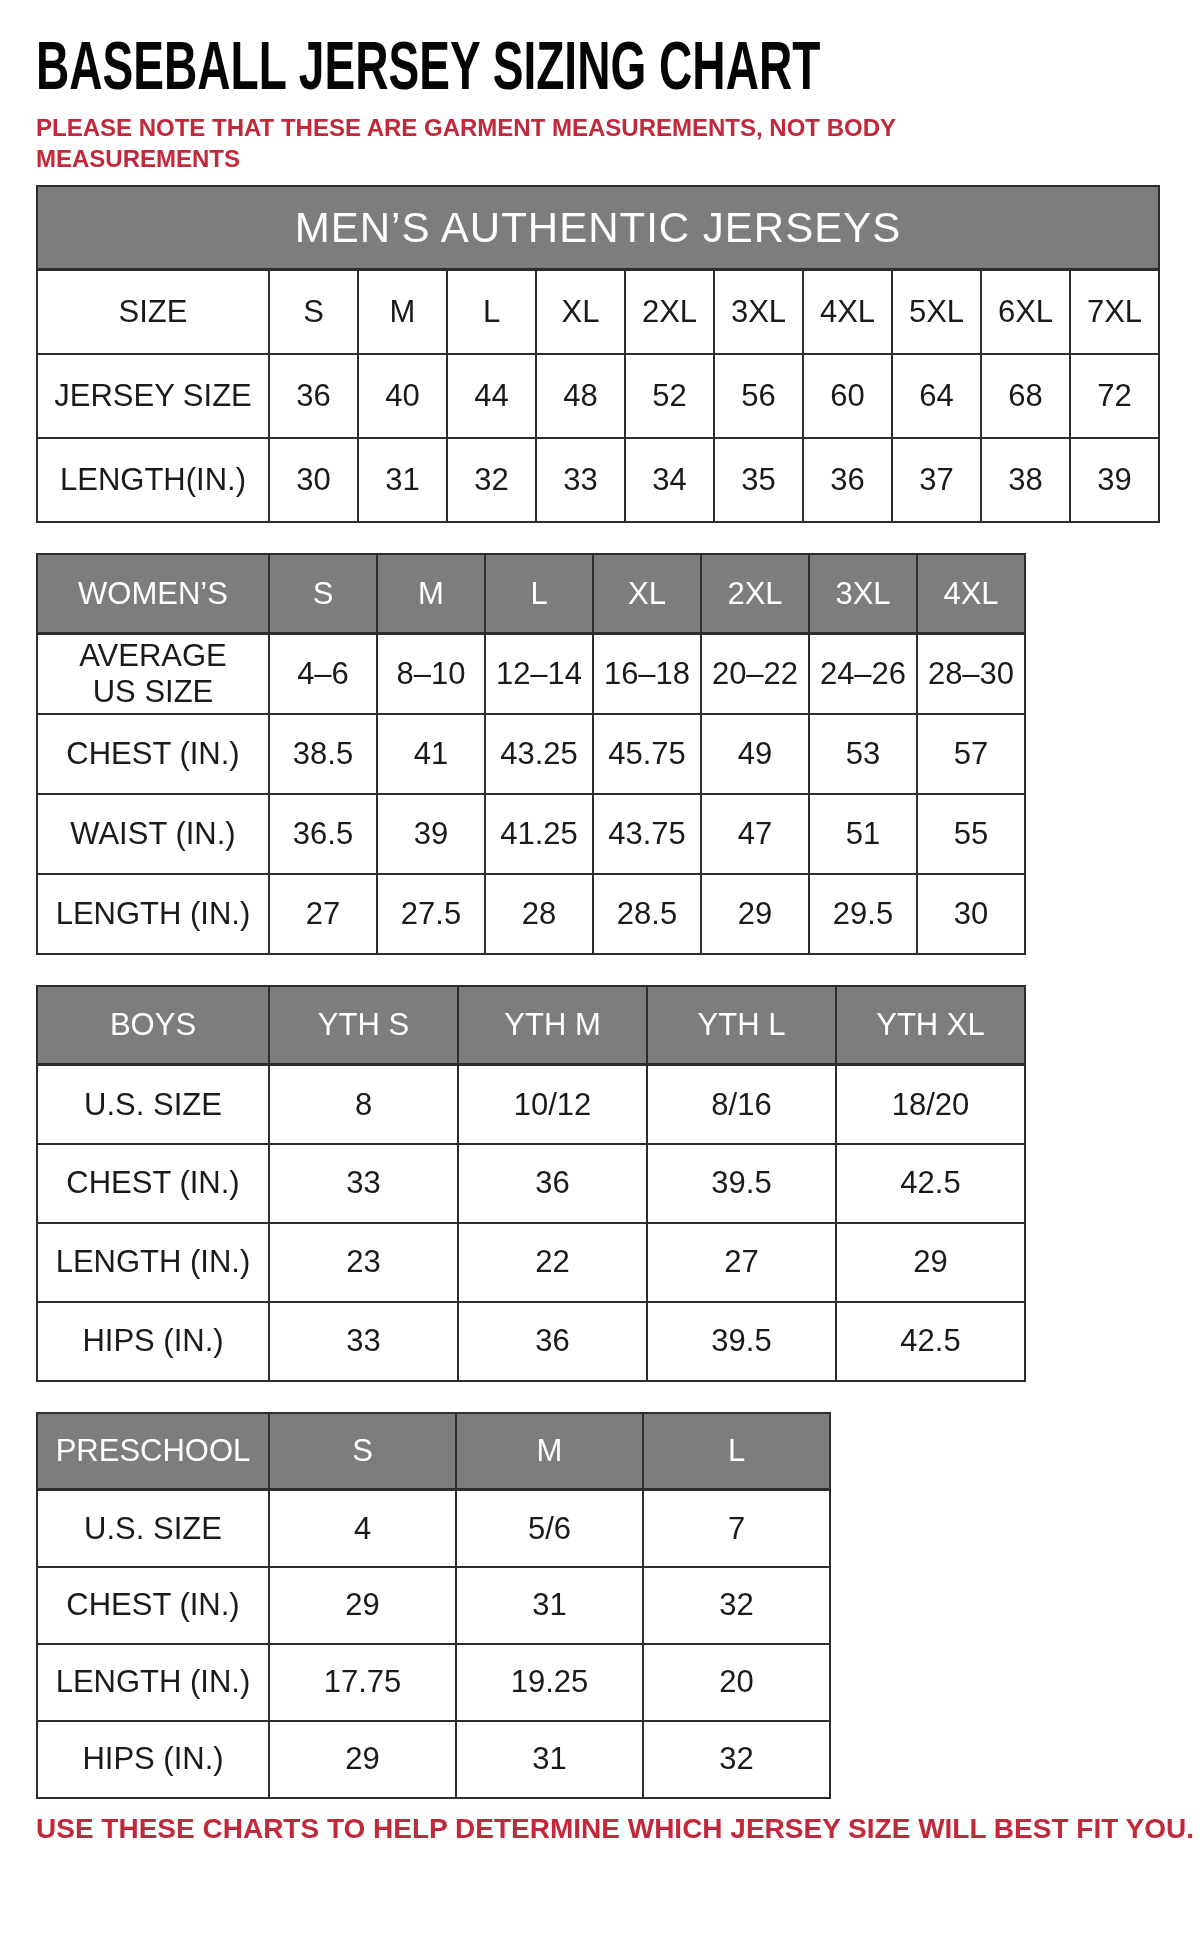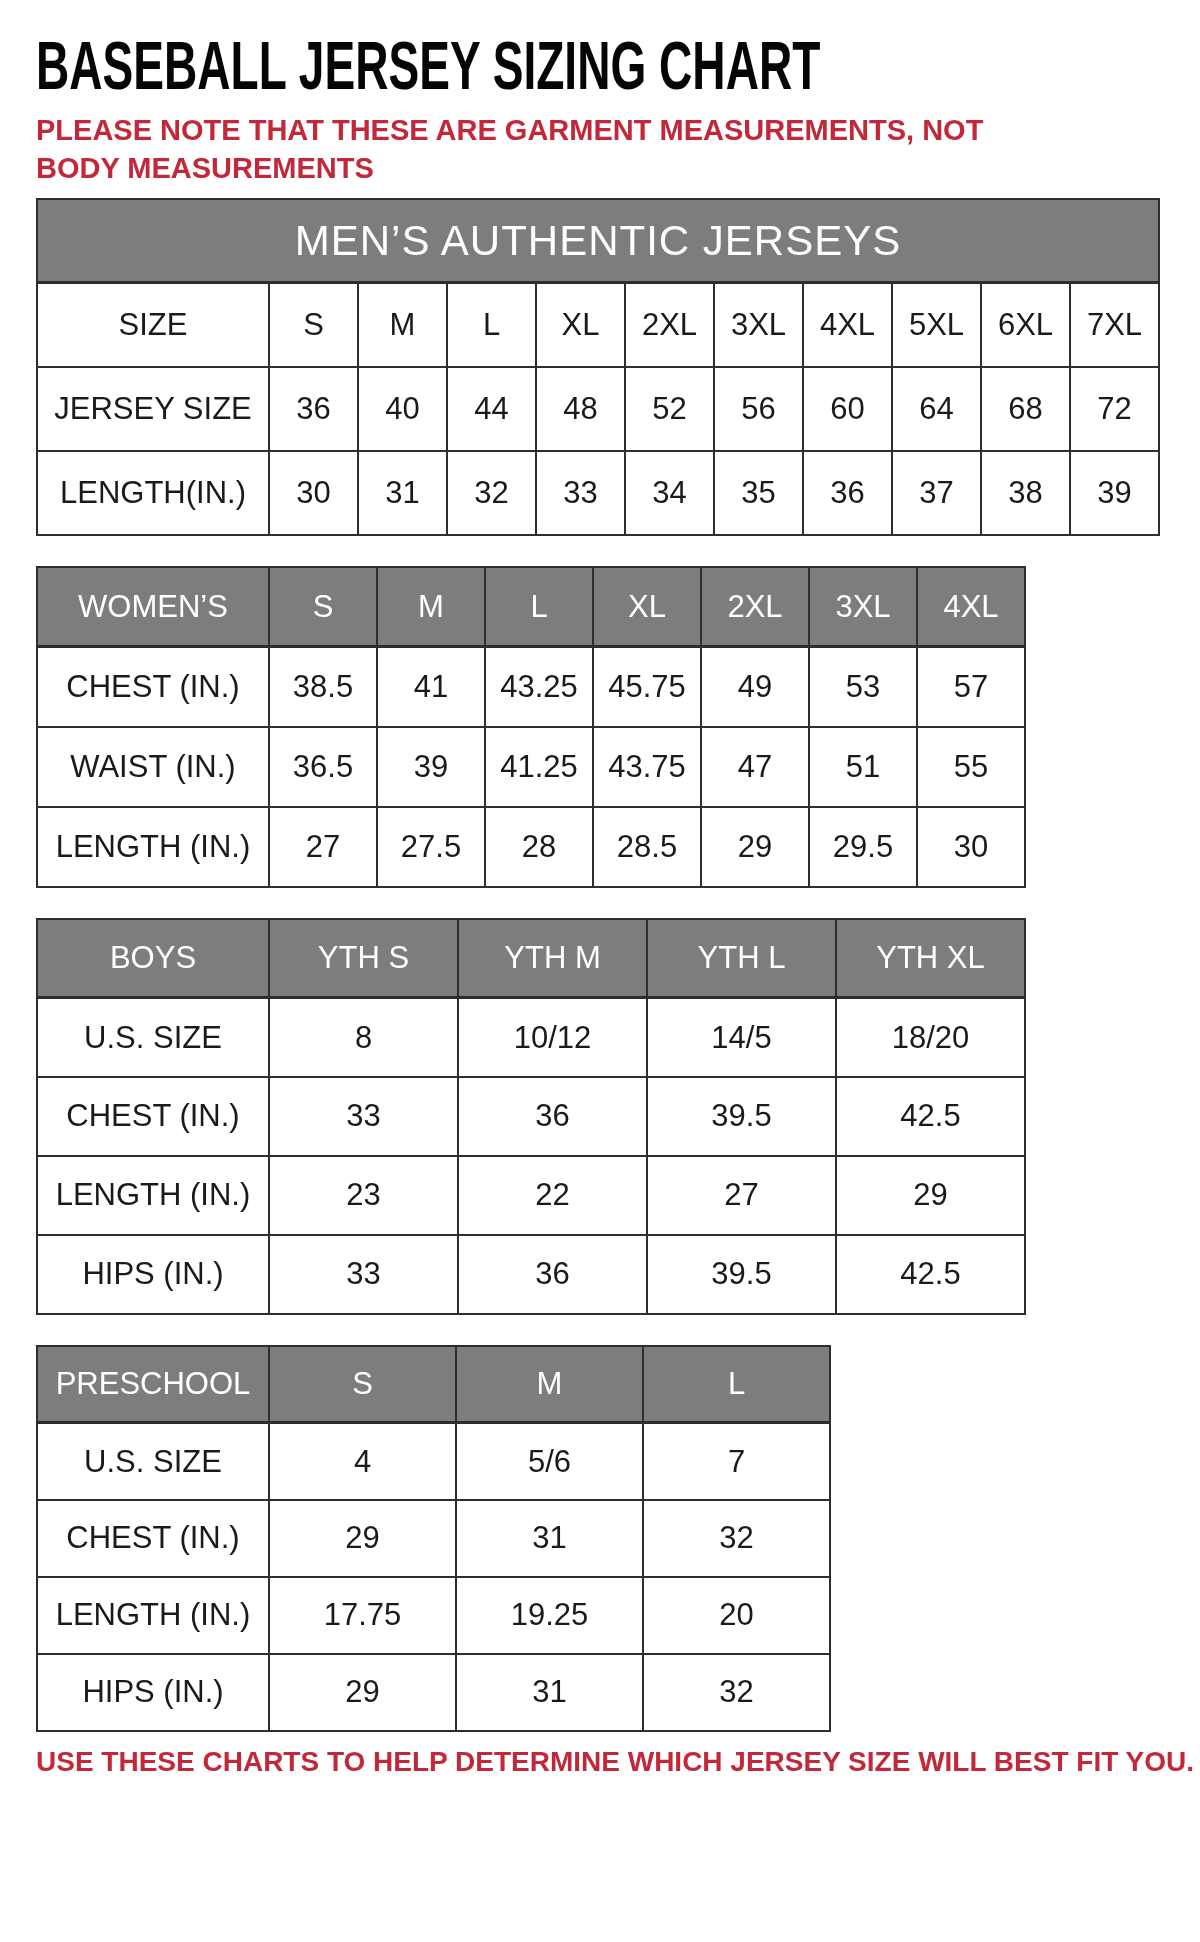--- a/index.html
+++ b/index.html
@@ -23,21 +23,21 @@
     transform: scale(0.72, 1.08);
     transform-origin: left top;
     letter-spacing: 0px;
     height: 70px;
   }
 
   
   .note {
     margin-top: 12px;
     max-width: 960px;
-    font-size: 29px;
+    font-size: 24px;
     font-weight: 700;
     line-height: 1.31;
     color: #c2283a;
   }
 
   
   table {
     border-collapse: collapse;
     table-layout: fixed;
     border: 2px solid #2d2d2d;
@@ -164,20 +164,31 @@
   <tbody>
       <tr class="gray">
         <td class="rowlabel">WOMEN’S</td>
         <td class="val">S</td>
         <td class="val">M</td>
         <td class="val">L</td>
         <td class="val">XL</td>
         <td class="val">2XL</td>
         <td class="val">3XL</td>
         <td class="val">4XL</td>
+      </tr>
+      <tr>
+        <td class="rowlabel">AVERAGE
+US SIZE</td>
+        <td class="val">4–6</td>
+        <td class="val">8–10</td>
+        <td class="val">12–14</td>
+        <td class="val">16–18</td>
+        <td class="val">20–22</td>
+        <td class="val">24–26</td>
+        <td class="val">28–30</td>
       </tr>
       <tr>
         <td class="rowlabel">CHEST (IN.)</td>
         <td class="val">38.5</td>
         <td class="val">41</td>
         <td class="val">43.25</td>
         <td class="val">45.75</td>
         <td class="val">49</td>
         <td class="val">53</td>
         <td class="val">57</td>
@@ -218,21 +229,21 @@
         <td class="rowlabel">BOYS</td>
         <td class="val">YTH S</td>
         <td class="val">YTH M</td>
         <td class="val">YTH L</td>
         <td class="val">YTH XL</td>
       </tr>
       <tr>
         <td class="rowlabel">U.S. SIZE</td>
         <td class="val">8</td>
         <td class="val">10/12</td>
-        <td class="val">14/5</td>
+        <td class="val">8/16</td>
         <td class="val">18/20</td>
       </tr>
       <tr>
         <td class="rowlabel">CHEST (IN.)</td>
         <td class="val">33</td>
         <td class="val">36</td>
         <td class="val">39.5</td>
         <td class="val">42.5</td>
       </tr>
       <tr>

